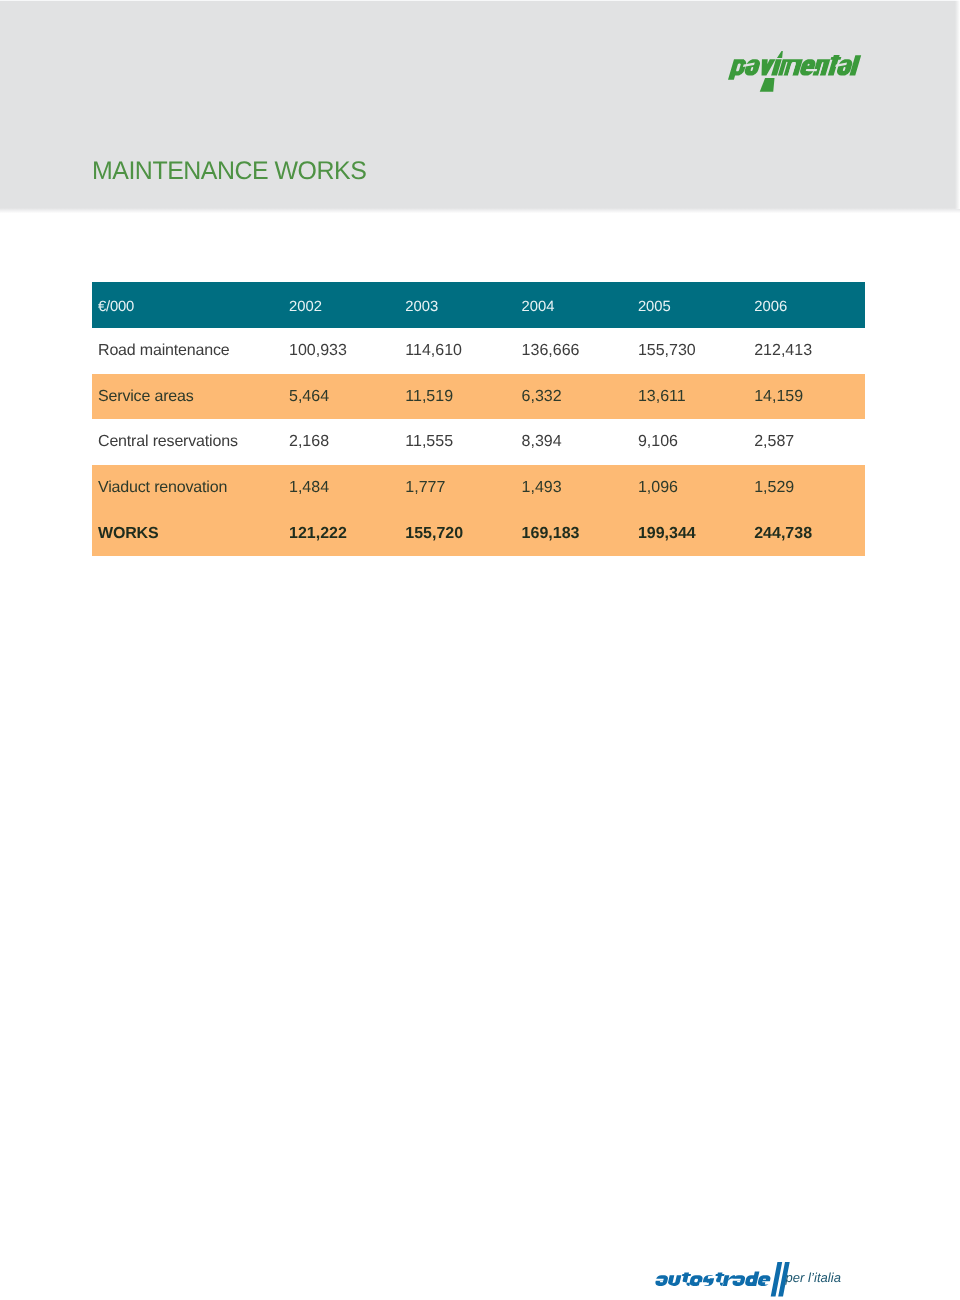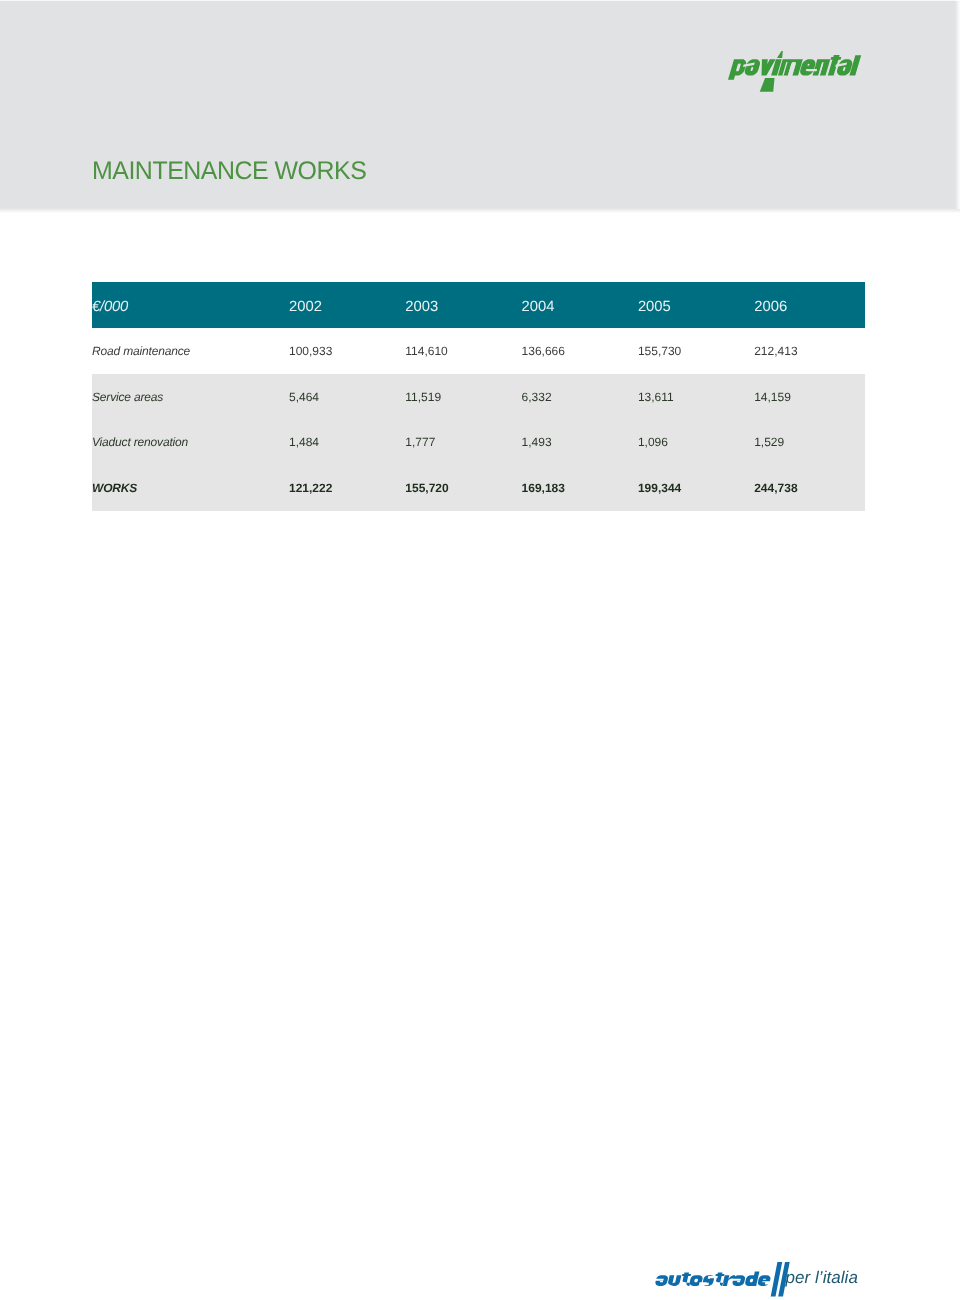--- a/index.html
+++ b/index.html
@@ -20,31 +20,31 @@
   .band-bottom-fade{ position:absolute; left:0; top:208px; width:960px; height:6px;
     background:linear-gradient(to bottom, rgba(225,226,227,1) 0%, rgba(238,238,239,1) 35%, rgba(255,255,255,1) 90%); }
   .logo-pav{ position:absolute; left:727.8px; top:51.4px; width:133.2px; height:28.7px; overflow:visible; }
   .page-title{
     position:absolute; left:91.8px; top:157.8px;
     font-size:25.5px; color:#4e9244; letter-spacing:-0.5px;
     font-weight:400; line-height:26px; white-space:nowrap; transform:scaleX(0.978); transform-origin:left top;
   }
   .table{ position:absolute; left:92px; top:282px; width:773px; }
   .row{ display:flex; align-items:center; box-sizing:border-box; }
-  .row .lbl{ flex:0 0 197px; padding-left:0; box-sizing:border-box; letter-spacing:-0.17px;font-style:italic; }
+  .row .lbl{ flex:0 0 197px; padding-left:6px; box-sizing:border-box; letter-spacing:-0.17px; }
   .row .num{ flex:0 0 116.3px; text-align:left; padding-right:22px; box-sizing:border-box; }
   .r-head{ height:46px; background:#006e81; color:#e7f2f4; font-size:14.8px; padding-top:3px; box-sizing:border-box; }
-  .r-body{ height:45.7px; font-size:12px; color:#3c3c3c; }
-  .r-green{ background:#e5e5e5; color:#2d3a2b; }
+  .r-body{ height:45.7px; font-size:16px; color:#3c3c3c; }
+  .r-green{ background:#fdba74; color:#2d3a2b; }
   .r-total{ font-weight:bold; color:#1f2d1e; }
   .logo-asp{ position:absolute; left:655px; top:1261.7px; width:214px; height:36px; }
   .asp-word{ position:absolute; left:0; top:9.1px; width:115.9px; height:15.1px; }
   .asp-bars{ position:absolute; left:114.5px; top:0; width:20px; height:35.2px; }
   .asp-per{ position:absolute; left:130.5px; top:6.4px; font-family:"Liberation Sans", sans-serif;
-            font-style:italic; font-size:17px; color:#1d5770; white-space:nowrap; line-height:19px; letter-spacing:0.05px; }
+            font-style:italic; font-size:13px; color:#1d5770; white-space:nowrap; line-height:19px; letter-spacing:0.05px; }
 </style>
 </head>
 <body>
 
 <div class="header-band"></div>
 <div class="band-bottom-fade"></div>
 <div class="band-top-hl"></div>
 <div class="band-right-hl"></div>
 <svg class="logo-pav" viewBox="-7.4 -150 820 175" xmlns="http://www.w3.org/2000/svg" preserveAspectRatio="none">
   <defs>
@@ -79,20 +79,28 @@
         <div class="num">212,413</div>
       </div>
       <div class="row r-body r-green">
         <div class="lbl">Service areas</div>
         <div class="num">5,464</div>
         <div class="num">11,519</div>
         <div class="num">6,332</div>
         <div class="num">13,611</div>
         <div class="num">14,159</div>
       </div>
+      <div class="row r-body">
+        <div class="lbl">Central reservations</div>
+        <div class="num">2,168</div>
+        <div class="num">11,555</div>
+        <div class="num">8,394</div>
+        <div class="num">9,106</div>
+        <div class="num">2,587</div>
+      </div>
       <div class="row r-body r-green">
         <div class="lbl">Viaduct renovation</div>
         <div class="num">1,484</div>
         <div class="num">1,777</div>
         <div class="num">1,493</div>
         <div class="num">1,096</div>
         <div class="num">1,529</div>
       </div>
       <div class="row r-body r-green r-total">
         <div class="lbl">WORKS</div>

